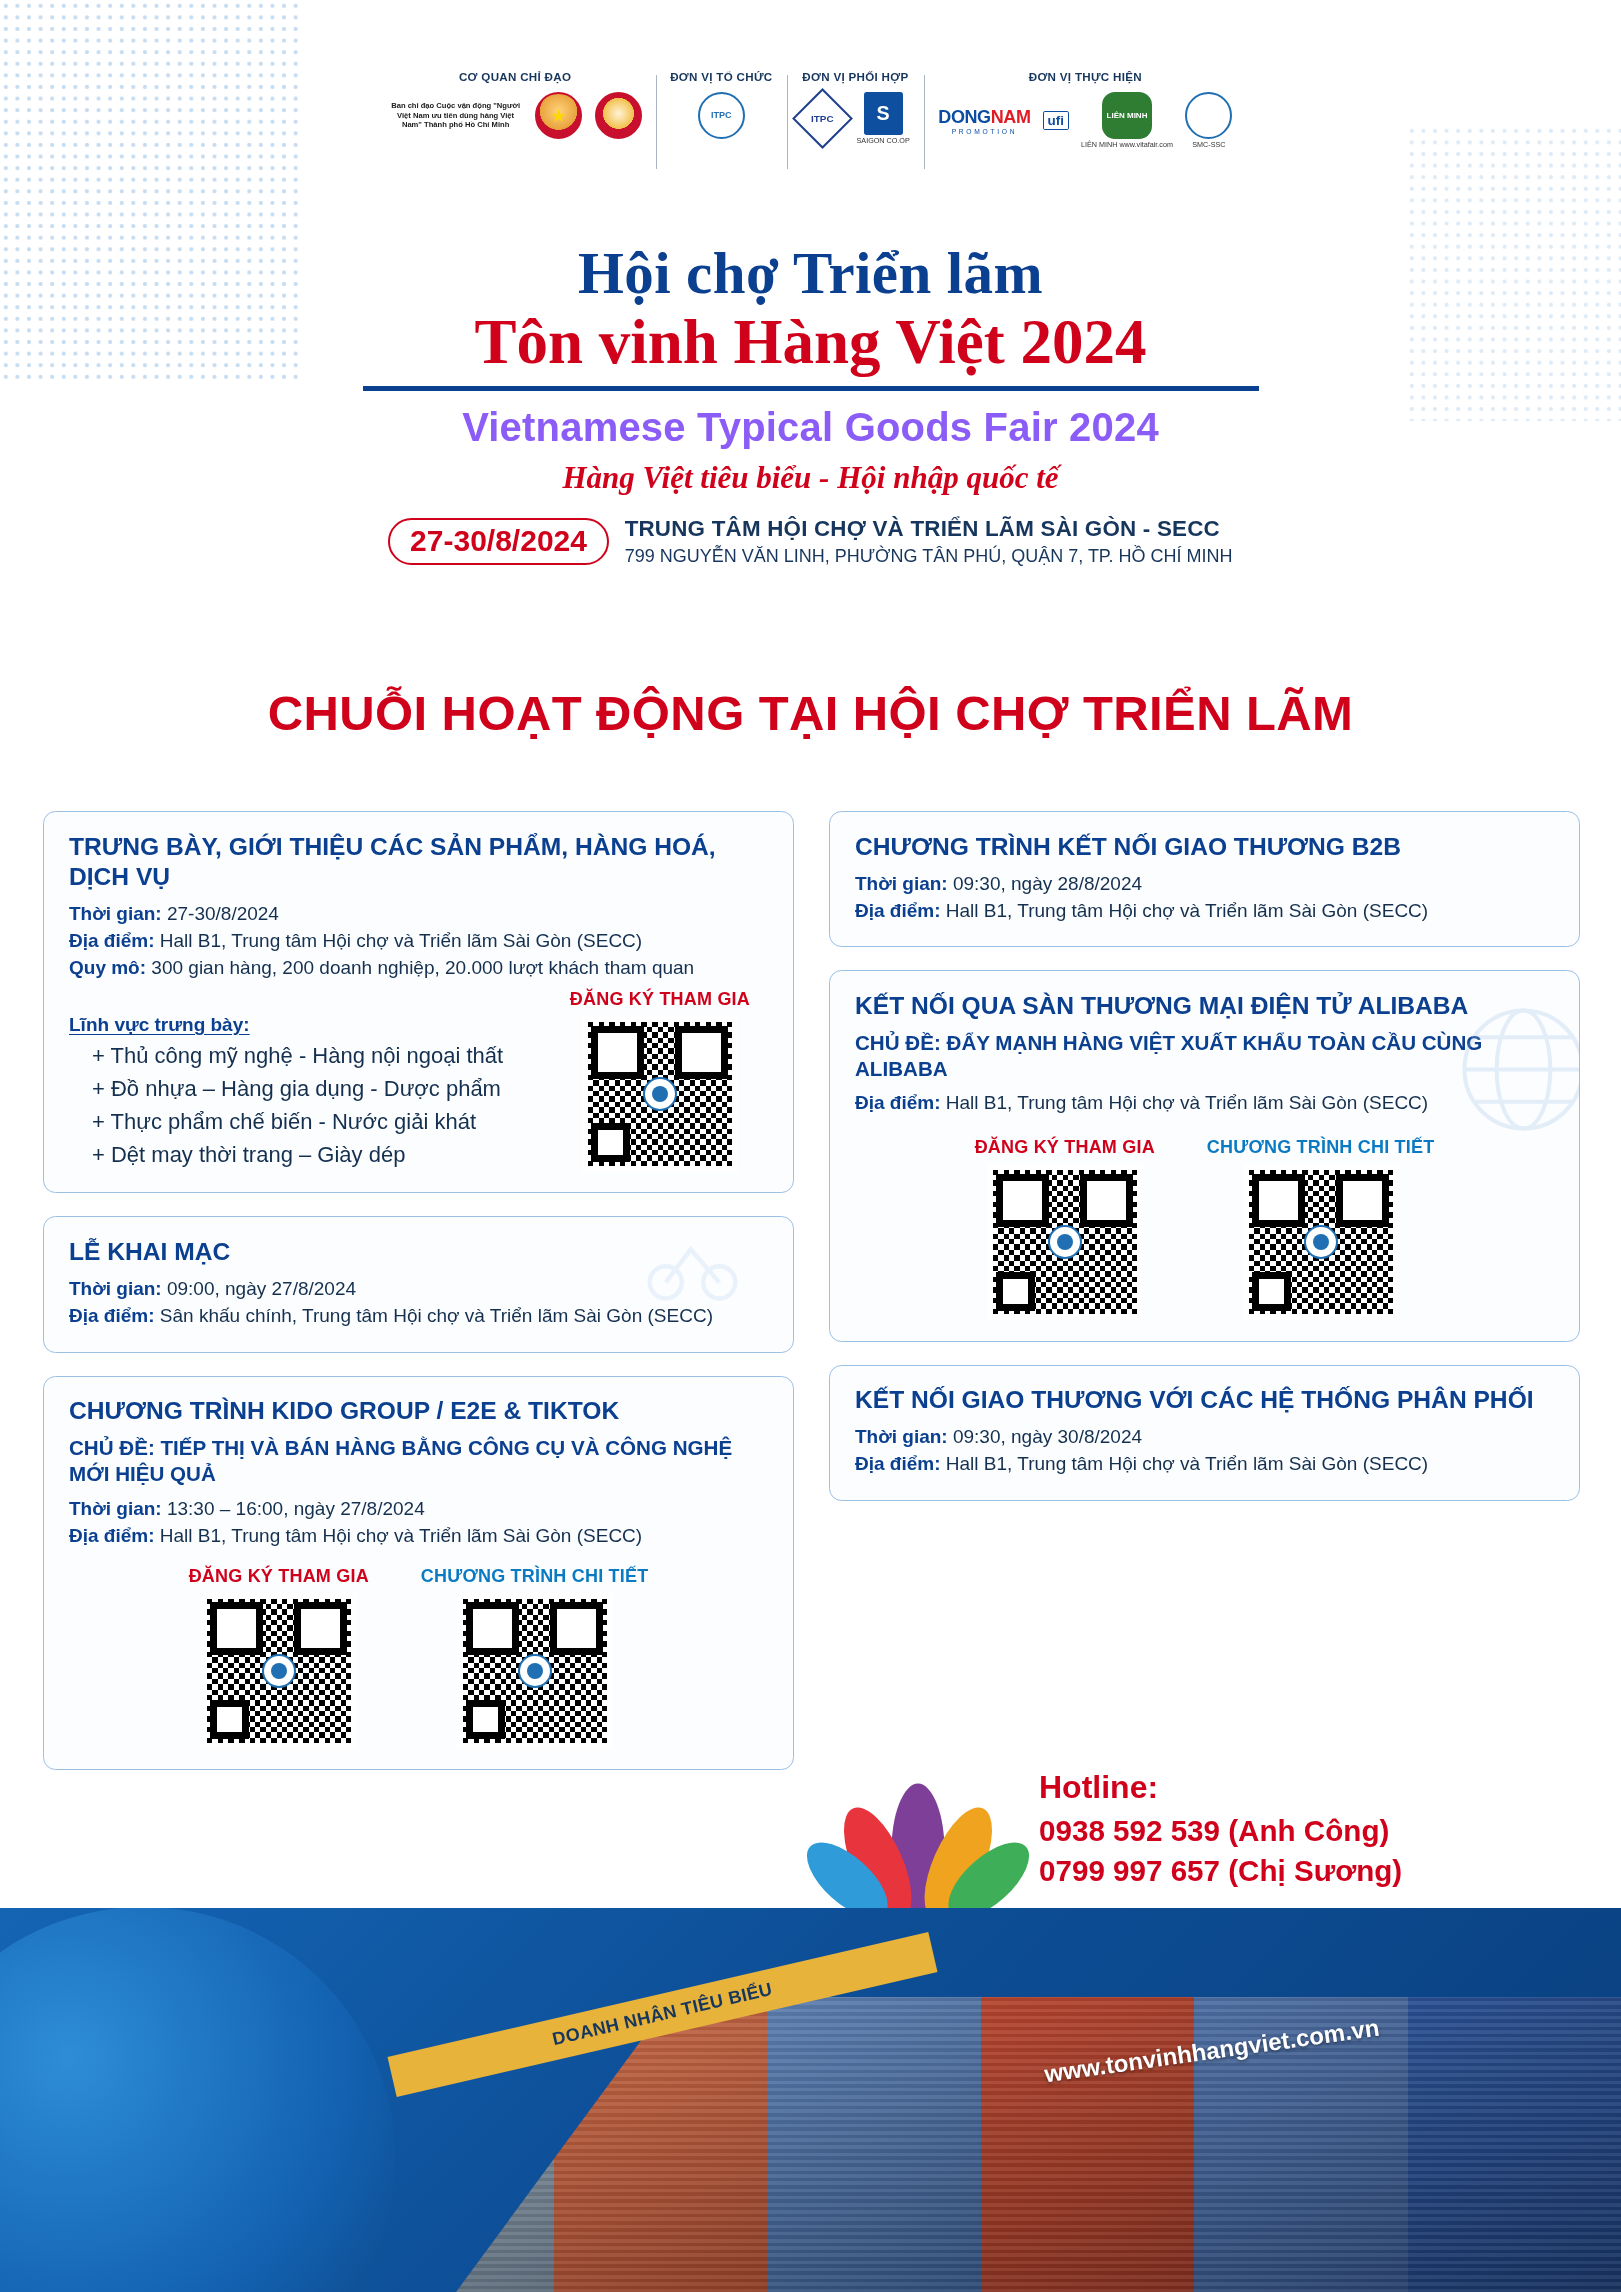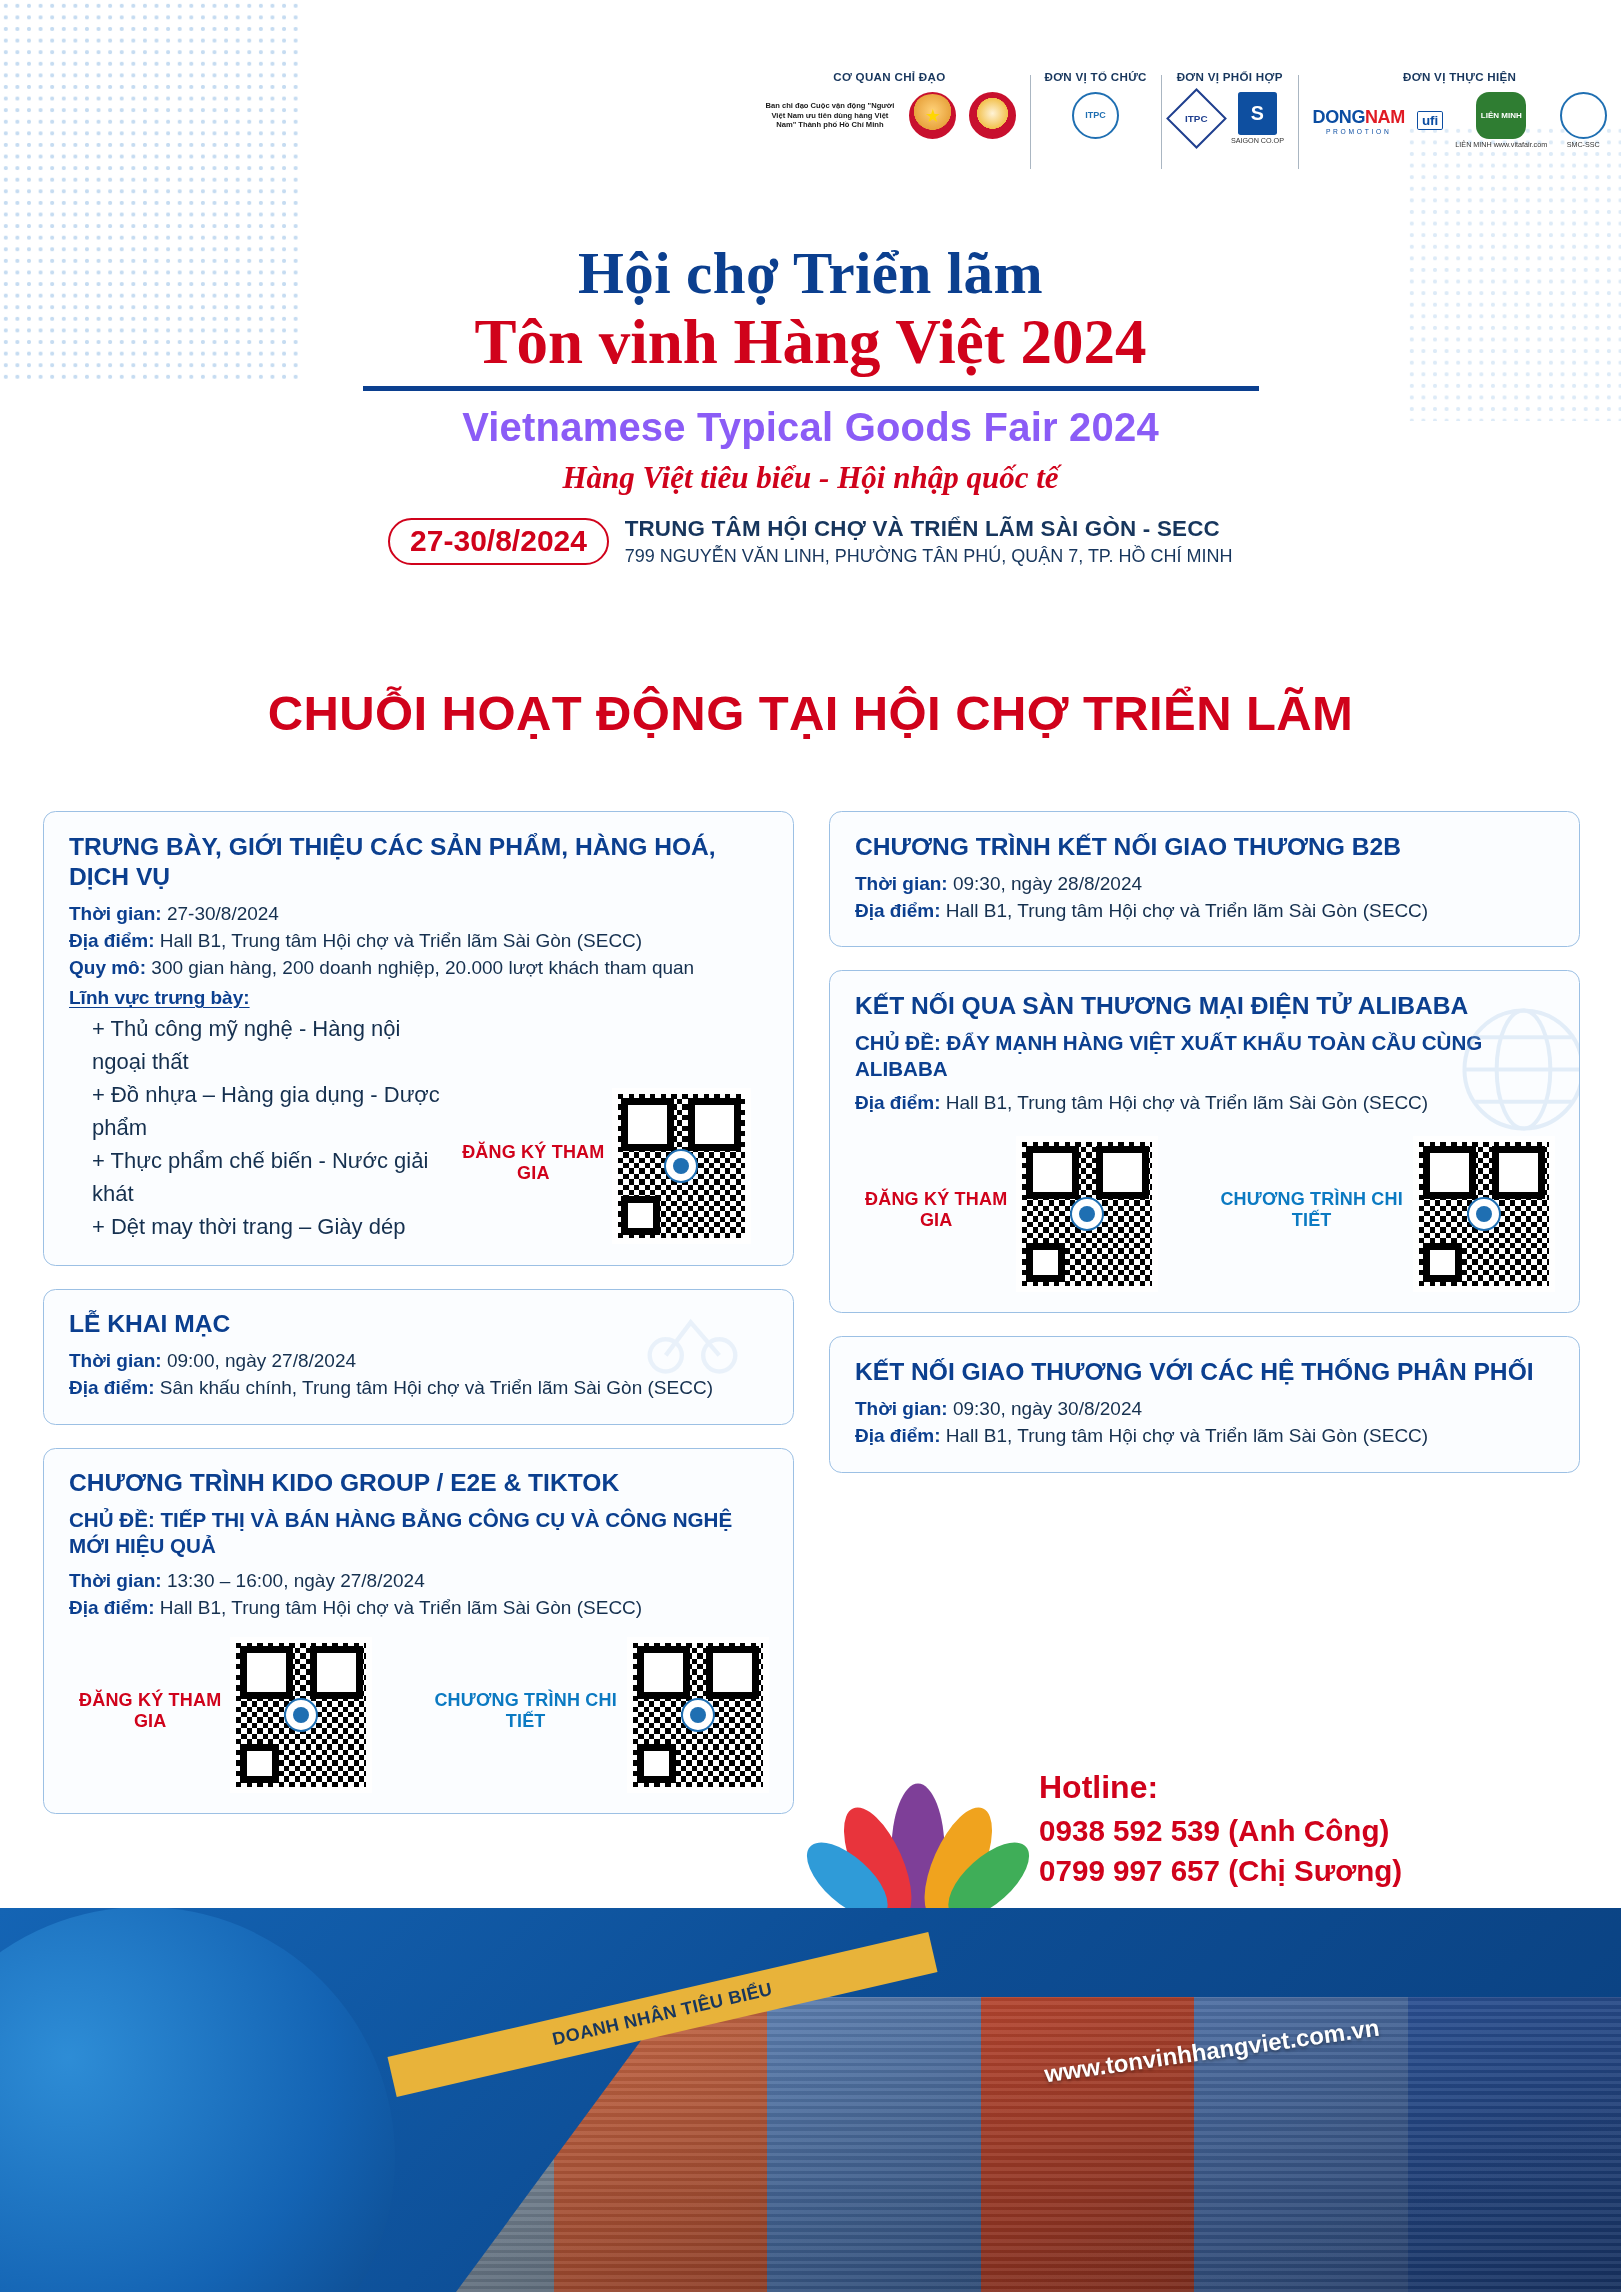--- a/index.html
+++ b/index.html
@@ -39,21 +39,21 @@
   }
 
   
   .logo-strip {
     position: absolute;
     left: 0; top: 70px;
     width: 1621px;
     height: 121px;
     display: flex;
     align-items: flex-start;
-    justify-content: flex-end;
+    justify-content: center;
     gap: 0;
   }
   .logo-group {
     display: flex;
     flex-direction: column;
     align-items: center;
     padding: 0 14.3px;
     position: relative;
   }
   .logo-group + .logo-group::before {
@@ -310,21 +310,21 @@
     display: block;
   }
   .qr u::after {
     content: "";
     position: absolute; left: 50%; top: 50%;
     transform: translate(-50%,-50%);
     width: 16px; height: 16px; border-radius: 50%;
     background: #1f6fb2;
   }
   .qr-row { display: flex; gap: 52px; }
-  .qr-cell { display: flex; flex-direction: row; align-items: center; }
+  .qr-cell { display: flex; flex-direction: column; align-items: center; }
 
   .card-flex { display: flex; justify-content: space-between; align-items: flex-end; }
 
   
   .wm-bike {
     position: absolute; right: 47px; top: 16px;
     width: 107px; height: 72px; opacity: .18;
   }
   .wm-globe {
     position: absolute; right: -25px; top: 18px;

